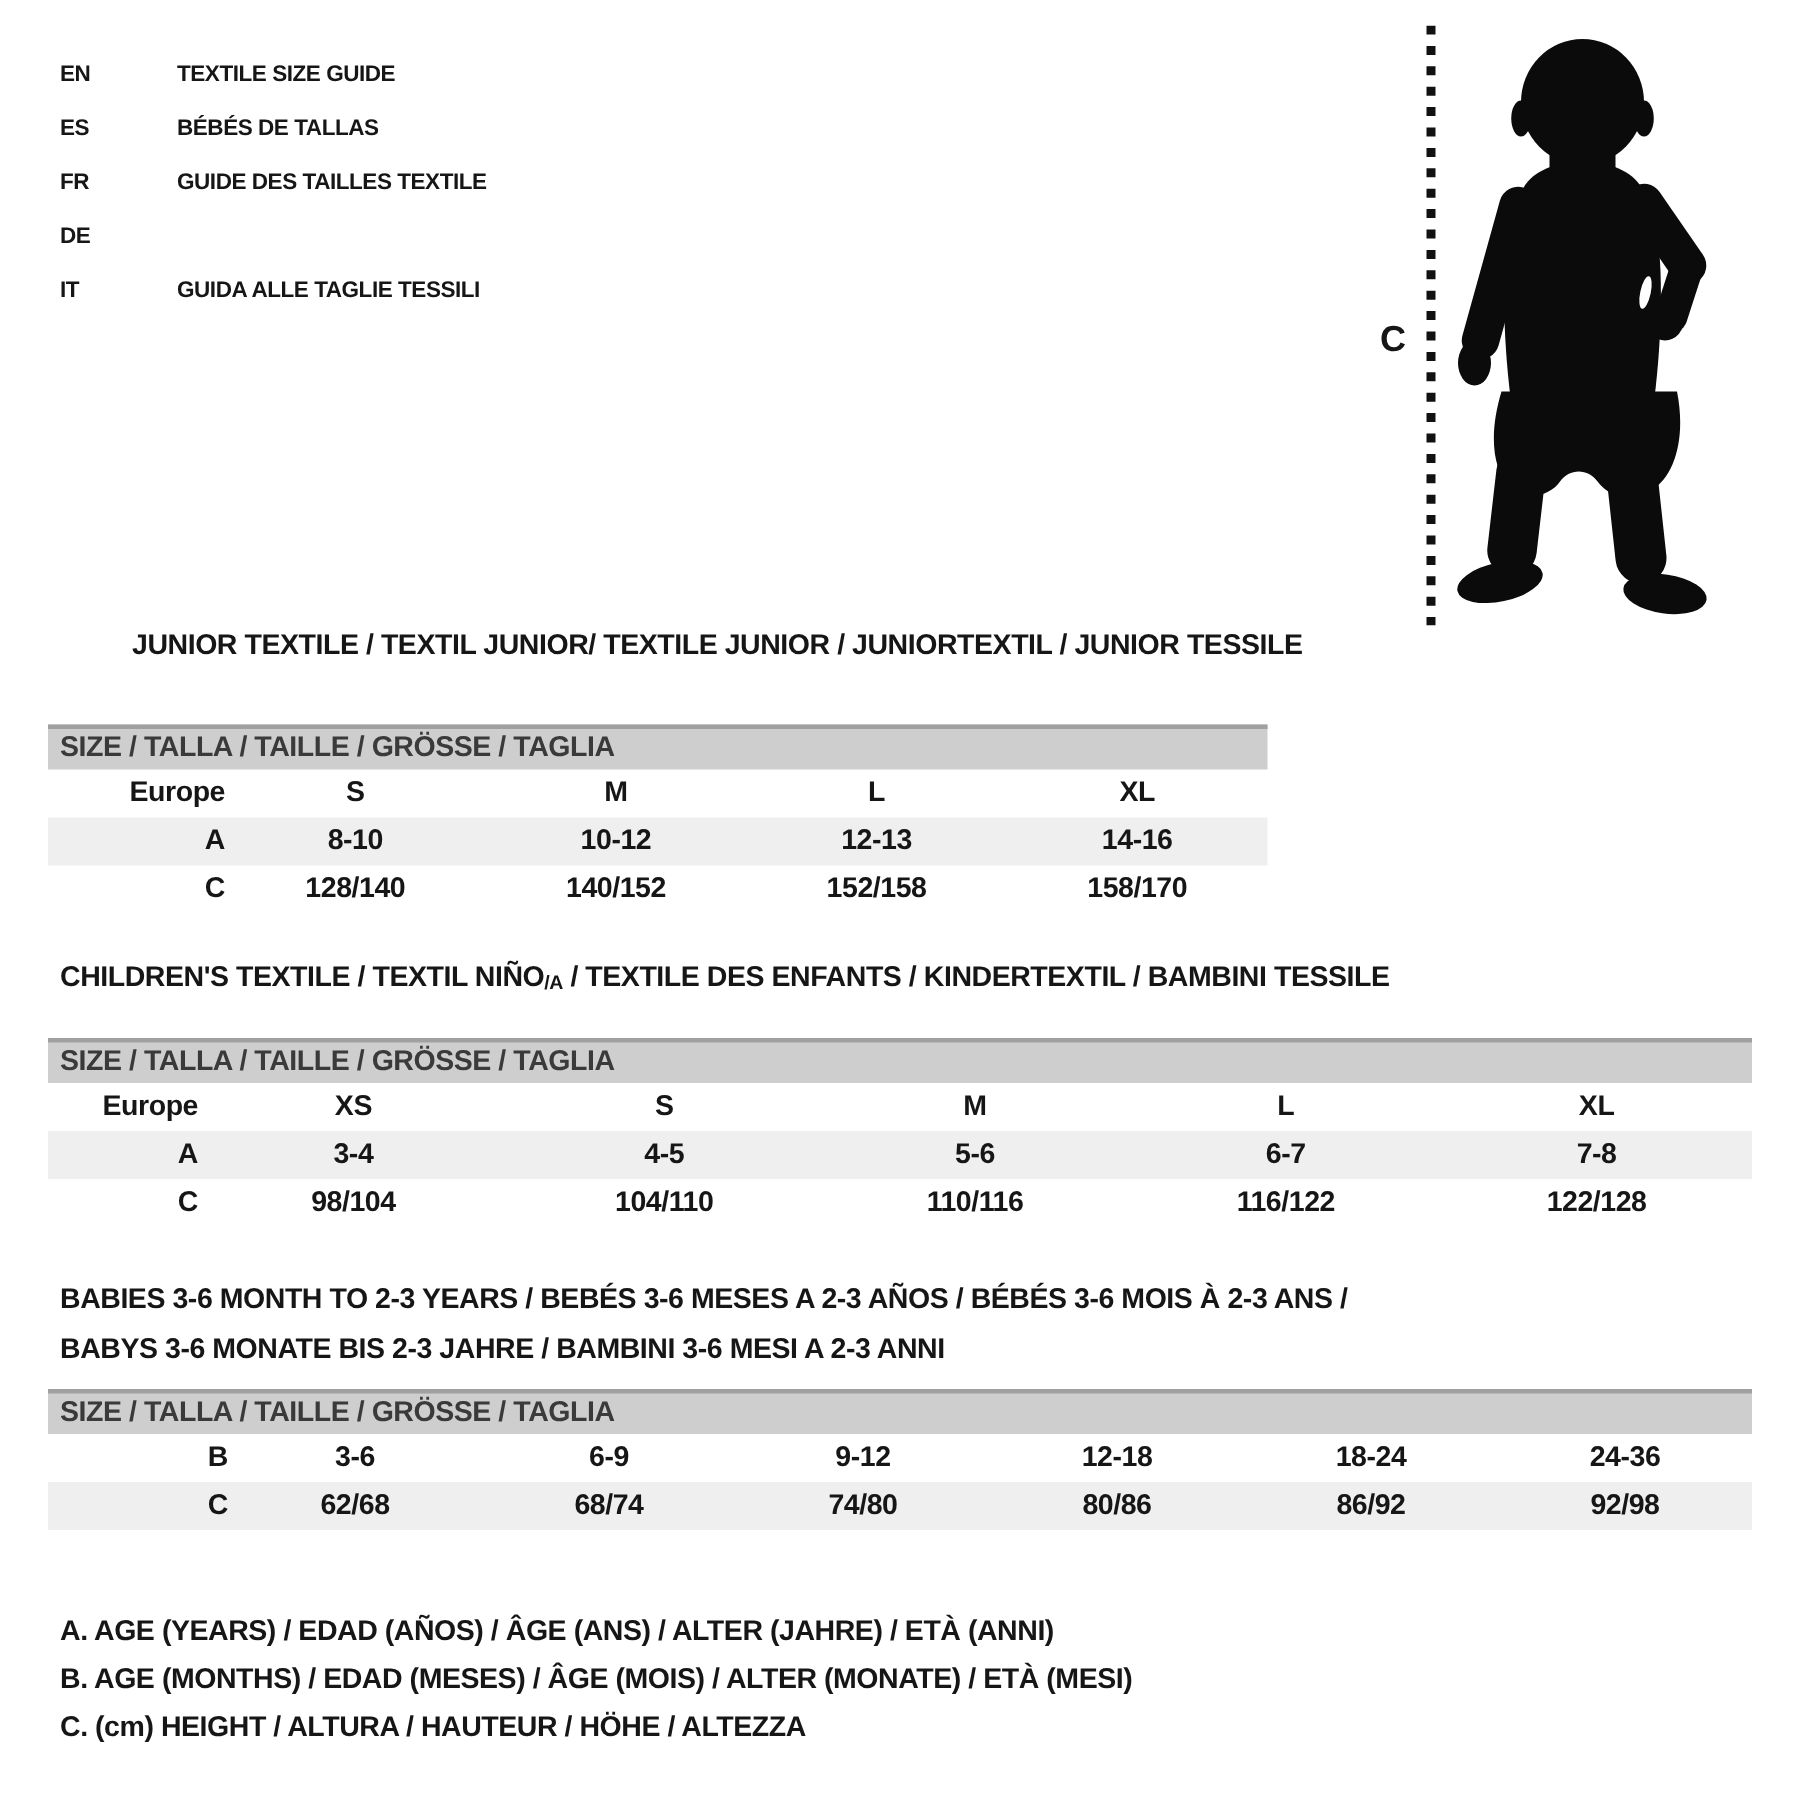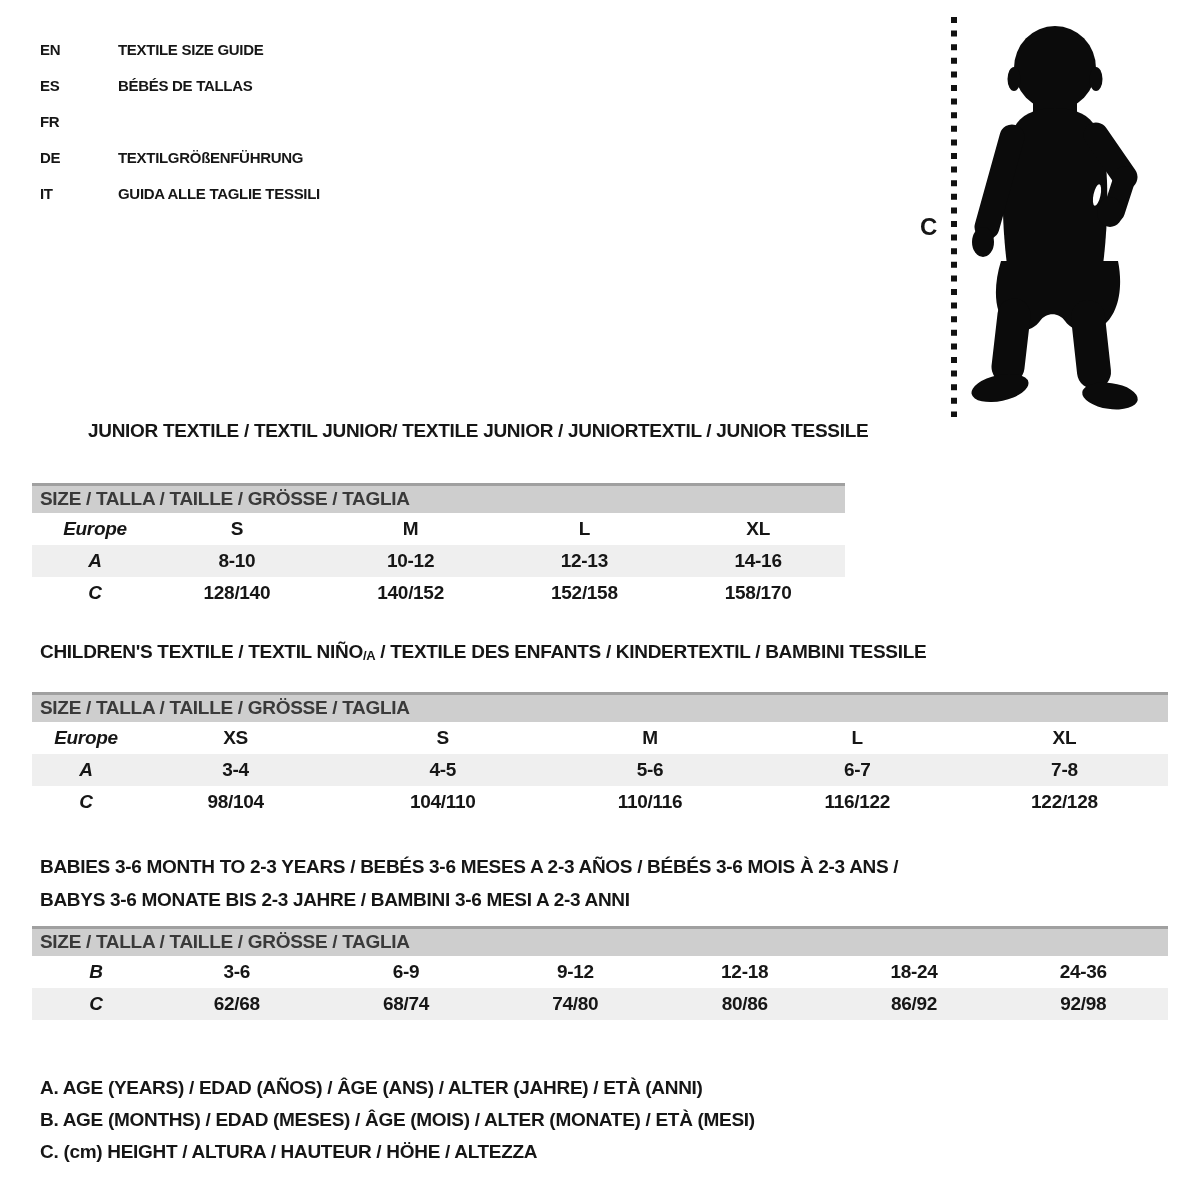--- a/index.html
+++ b/index.html
@@ -38,21 +38,21 @@
   .size-bar { height:30px; background:#cecece; border-top:3px solid #a0a0a0;
               line-height:26px; padding-left:8px; font-size:19px; font-weight:700;
               color:#3a3a3a; letter-spacing:-0.3px; white-space:nowrap; }
 
   .trow { display:grid; height:32px; align-items:center;
           font-size:19px; font-weight:700; letter-spacing:-0.3px; }
   .g4 { grid-template-columns:118px repeat(4,1fr); }
   .g5 { grid-template-columns:100px repeat(5,1fr); }
   .g6 { grid-template-columns:120px repeat(6,1fr); }
   .cell { text-align:center; }
-  .cell.lbl { text-align:center; padding-left:8px;font-style:italic; }
+  .cell.lbl { text-align:right; padding-left:8px; }
   .alt { background:#efefef; }
 
   
   .legend { position:absolute; left:40px; top:1072px; }
   .legend-line { height:32px; line-height:32px; font-size:19px; font-weight:700;
                  letter-spacing:-0.3px; white-space:nowrap; }
 </style>
 </head>
 <body>
 
@@ -62,24 +62,24 @@
     <div class="lang-row">
       <span class="lang-code">EN</span>
       <span class="lang-title">TEXTILE SIZE GUIDE</span>
     </div>
     <div class="lang-row">
       <span class="lang-code">ES</span>
       <span class="lang-title">BÉBÉS DE TALLAS</span>
     </div>
     <div class="lang-row">
       <span class="lang-code">FR</span>
+      <span class="lang-title">GUIDE DES TAILLES TEXTILE</span>
     </div>
     <div class="lang-row">
       <span class="lang-code">DE</span>
-      <span class="lang-title">TEXTILGRÖßENFÜHRUNG</span>
     </div>
     <div class="lang-row">
       <span class="lang-code">IT</span>
       <span class="lang-title">GUIDA ALLE TAGLIE TESSILI</span>
     </div>
   </section>
 
   <svg class="dash-line-svg" viewBox="0 0 12 400" preserveAspectRatio="none">
     <line x1="6" y1="0" x2="6" y2="400" stroke="#111" stroke-width="6" stroke-dasharray="6 7.6"></line>
   </svg>

